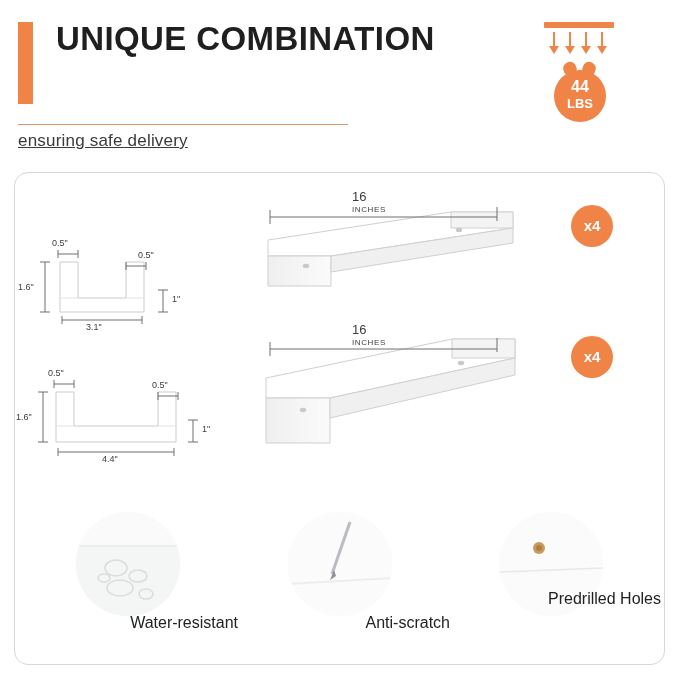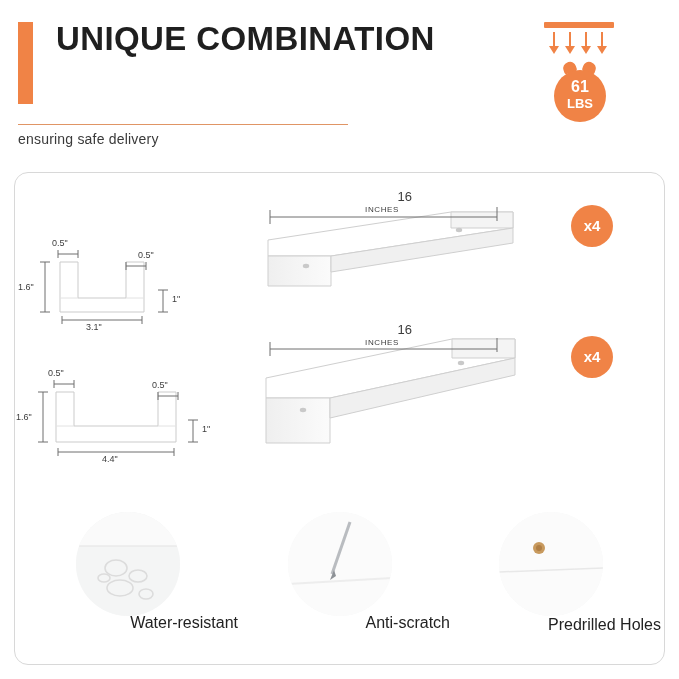--- a/index.html
+++ b/index.html
@@ -51,23 +51,24 @@
     left: 18px;
     top: 124px;
     width: 330px;
     height: 1px;
     background: #e09565;
   }
   .subtitle {
     position: absolute;
     left: 18px;
     top: 131px;
-    font-size: 14px;
+    font-size: 17px;
     color: #3a3a3a;
     letter-spacing: 0.2px;
+    text-decoration: underline;
   }
 
   
   .weight-badge {
     position: absolute;
     left: 540px;
     top: 22px;
     width: 78px;
     height: 100px;
   }
@@ -156,28 +157,28 @@
     border-radius: 14px;
     background: #ffffff;
     box-sizing: border-box;
   }
 
   
   .dim-label {
     position: absolute;
     font-size: 13px;
     color: #3c3c3c;
-    text-align: right;
+    text-align: left;
   }
   .dim-sub {
     position: absolute;
     font-size: 8px;
     letter-spacing: 0.6px;
     color: #3c3c3c;
-    text-align: center;
+    text-align: left;
   }
   .small-dim {
     position: absolute;
     font-size: 9px;
     color: #3c3c3c;
   }
 
   
   .qty {
     position: absolute;
@@ -209,21 +210,21 @@
 
   .feature-label {
     position: absolute;
     font-size: 16px;
     color: #222;
     text-align: right;
     width: 220px;
   }
   .l1 { left: 18px; top: 614px; }
   .l2 { left: 230px; top: 614px; }
-  .l3 { left: 441px; top: 616px; }
+  .l3 { left: 441px; top: 590px; }
 </style>
 </head>
 <body>
 
 <div class="header">
   <div class="accent-bar"></div>
   <div class="title">
     <span>UNIQUE COMBINATION</span>
   </div>
   <div class="rule"></div>
@@ -245,21 +246,21 @@
       </div>
     <div class="arrow a4">
         <div class="stem"></div>
         <div class="head"></div>
       </div>
     <div class="sack">
       <div class="knot-l"></div>
         <div class="knot-r"></div>
     </div>
     <div class="weight-circle">
-      <span>61</span>
+      <span>44</span>
       <span class="lbs">LBS</span>
     </div>
   </div>
 </div>
 
 <div class="panel"></div>
 
 <svg width="679" height="679" style="position:absolute;left:0;top:0;pointer-events:none;">
   <defs>
     <linearGradient id="shade1" x1="0" y1="0" x2="0" y2="1">

